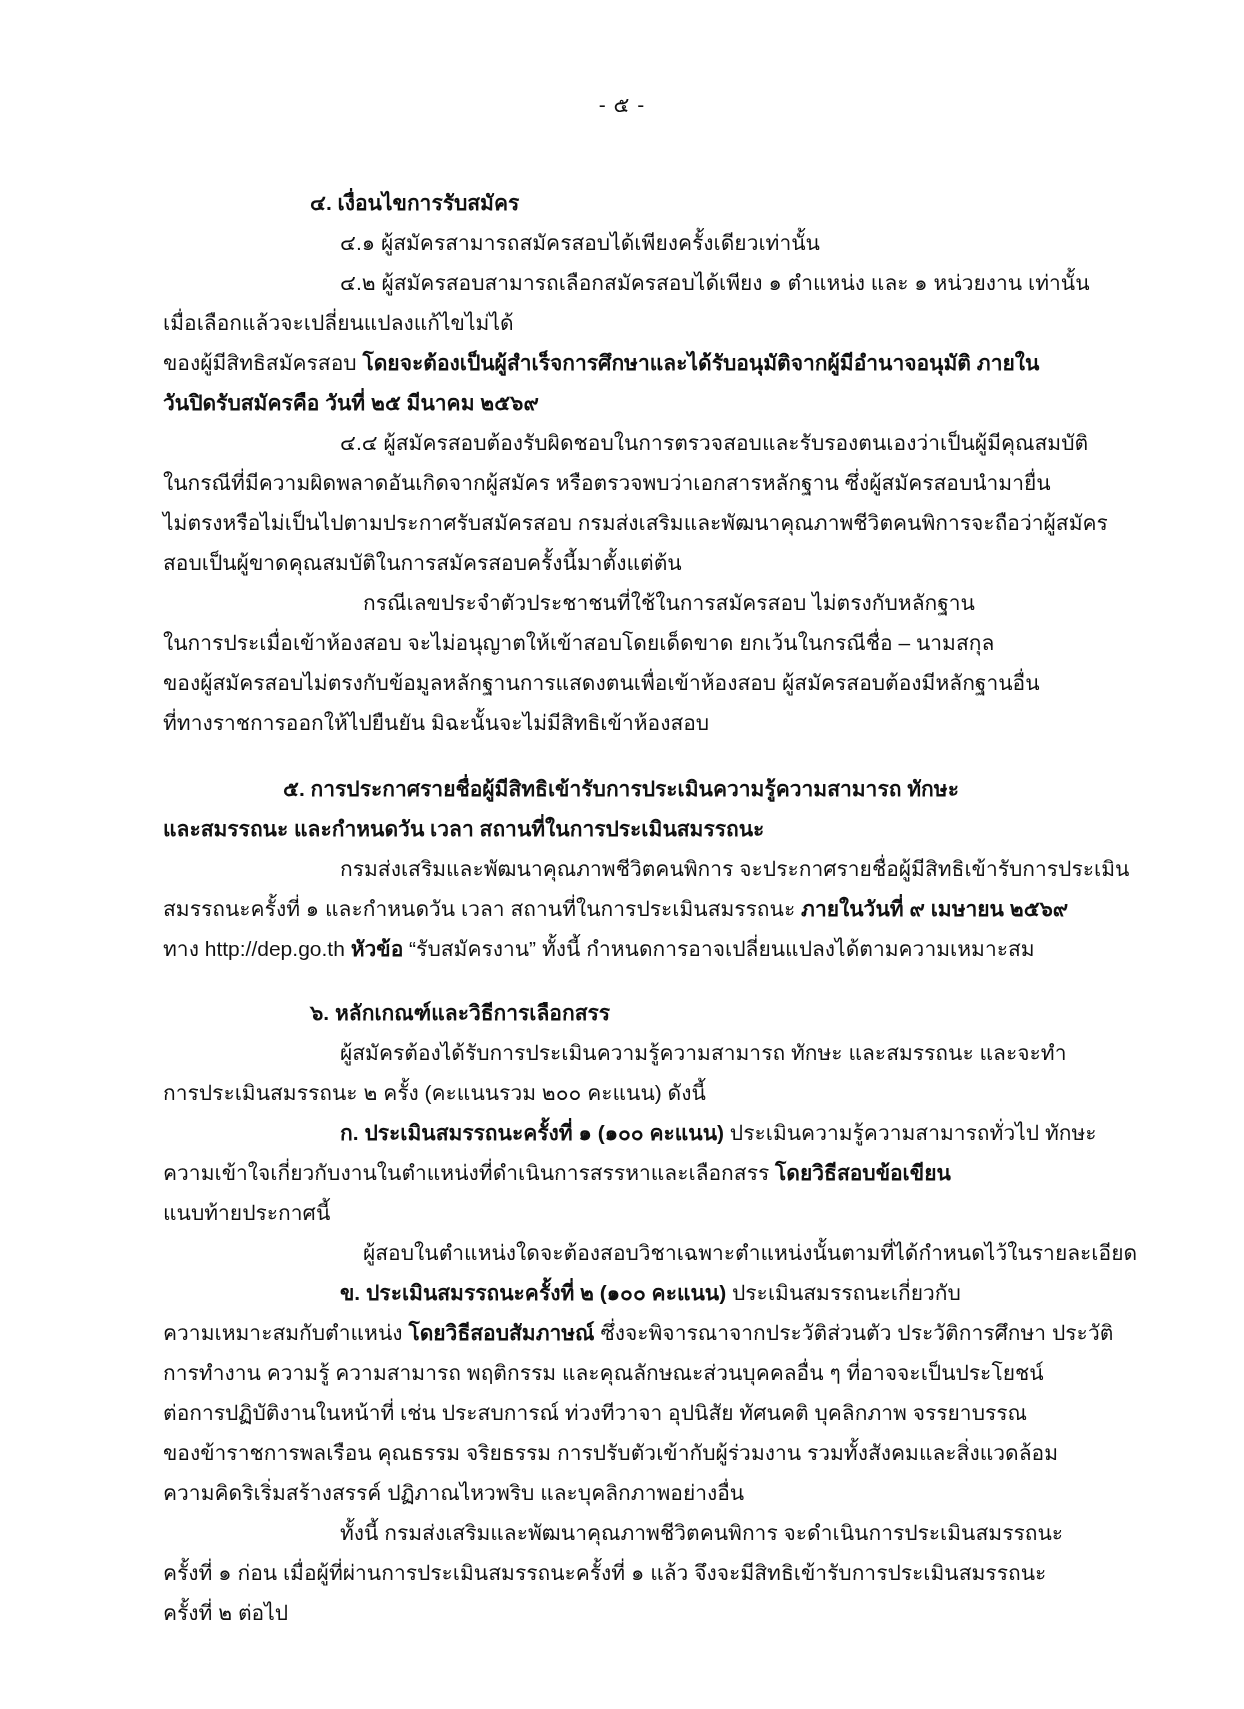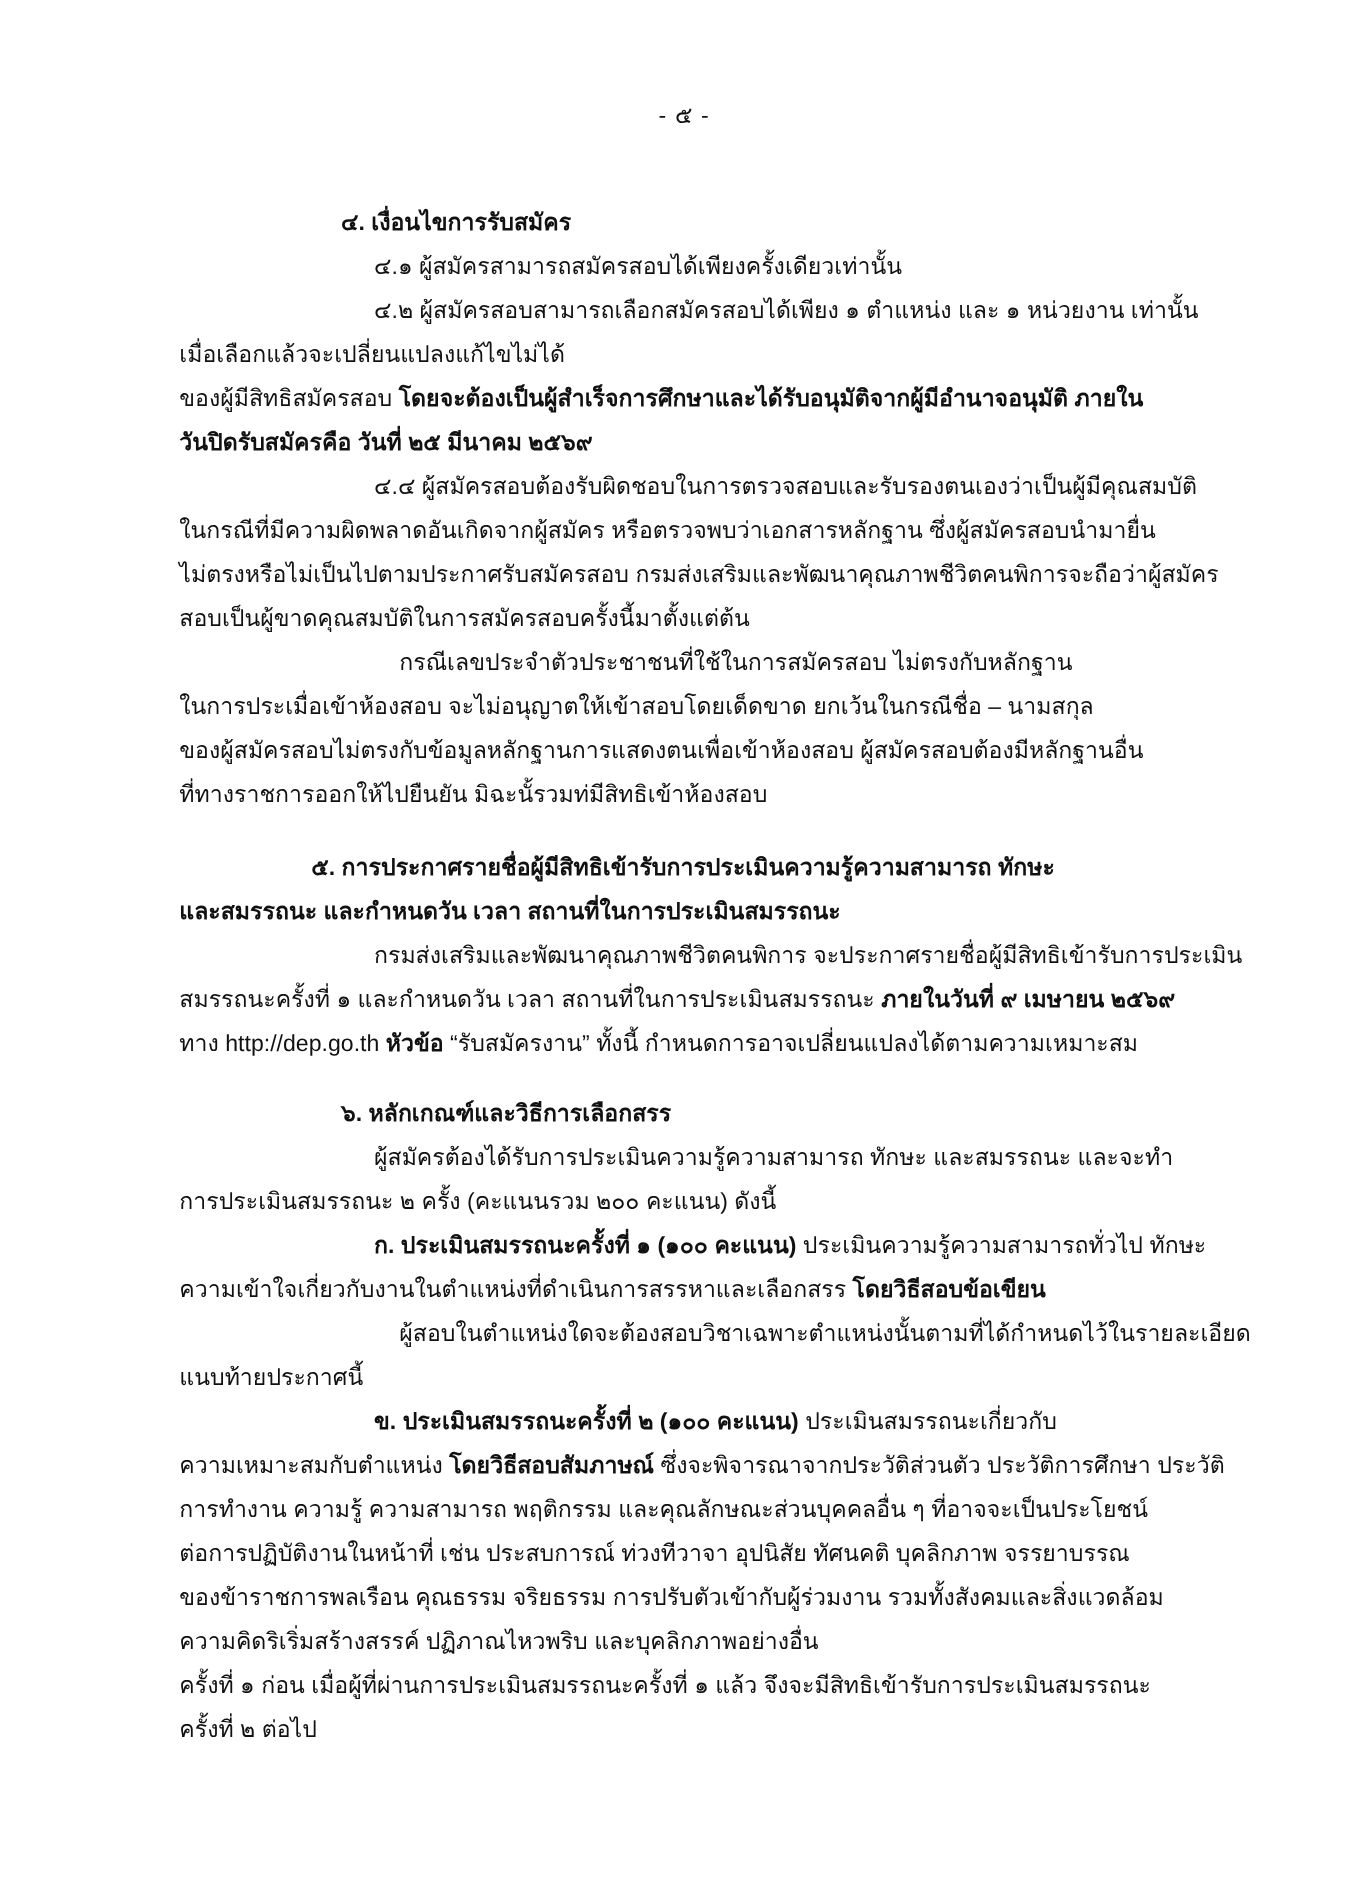--- a/index.html
+++ b/index.html
@@ -50,36 +50,37 @@
       <div class="doc-line"><span class="">เมื่อเลือกแล้วจะเปลี่ยนแปลงแก้ไขไม่ได้</span></div>
       <div class="doc-line"><span class="">ของผู้มีสิทธิสมัครสอบ </span><span class="run-b ">โดยจะต้องเป็นผู้สำเร็จการศึกษาและได้รับอนุมัติจากผู้มีอำนาจอนุมัติ ภายใน</span></div>
       <div class="doc-line"><span class="run-b ">วันปิดรับสมัครคือ </span><span class="run-b run-u">วันที่ ๒๕ มีนาคม ๒๕๖๙</span></div>
       <div class="doc-line" style="padding-left: 177px;"><span class="">๔.๔ ผู้สมัครสอบต้องรับผิดชอบในการตรวจสอบและรับรองตนเองว่าเป็นผู้มีคุณสมบัติ</span></div>
       <div class="doc-line"><span class="">ในกรณีที่มีความผิดพลาดอันเกิดจากผู้สมัคร หรือตรวจพบว่าเอกสารหลักฐาน ซึ่งผู้สมัครสอบนำมายื่น</span></div>
       <div class="doc-line"><span class="">ไม่ตรงหรือไม่เป็นไปตามประกาศรับสมัครสอบ กรมส่งเสริมและพัฒนาคุณภาพชีวิตคนพิการจะถือว่าผู้สมัคร</span></div>
       <div class="doc-line"><span class="">สอบเป็นผู้ขาดคุณสมบัติในการสมัครสอบครั้งนี้มาตั้งแต่ต้น</span></div>
       <div class="doc-line" style="padding-left: 200px;"><span class="">กรณีเลขประจำตัวประชาชนที่ใช้ในการสมัครสอบ ไม่ตรงกับหลักฐาน</span></div>
       <div class="doc-line"><span class="">ในการประเมื่อเข้าห้องสอบ จะไม่อนุญาตให้เข้าสอบโดยเด็ดขาด ยกเว้นในกรณีชื่อ – นามสกุล</span></div>
       <div class="doc-line"><span class="">ของผู้สมัครสอบไม่ตรงกับข้อมูลหลักฐานการแสดงตนเพื่อเข้าห้องสอบ ผู้สมัครสอบต้องมีหลักฐานอื่น</span></div>
-      <div class="doc-line"><span class="">ที่ทางราชการออกให้ไปยืนยัน มิฉะนั้รวมท่มีสิทธิเข้าห้องสอบ</span></div>
+      <div class="doc-line"><span class="">ที่ทางราชการออกให้ไปยืนยัน มิฉะนั้นจะไม่มีสิทธิเข้าห้องสอบ</span></div>
       <div class="doc-line" style="padding-left: 120px; margin-top: 26px;"><span class="run-b ">๕. </span><span class="run-b run-u">การประกาศรายชื่อผู้มีสิทธิเข้ารับการประเมินความรู้ความสามารถ ทักษะ</span></div>
       <div class="doc-line"><span class="run-b run-u">และสมรรถนะ และกำหนดวัน เวลา สถานที่ในการประเมินสมรรถนะ</span></div>
       <div class="doc-line" style="padding-left: 177px;"><span class="">กรมส่งเสริมและพัฒนาคุณภาพชีวิตคนพิการ จะประกาศรายชื่อผู้มีสิทธิเข้ารับการประเมิน</span></div>
       <div class="doc-line"><span class="">สมรรถนะครั้งที่ ๑ และกำหนดวัน เวลา สถานที่ในการประเมินสมรรถนะ </span><span class="run-b ">ภายในวันที่ ๙ เมษายน ๒๕๖๙</span></div>
       <div class="doc-line"><span class="">ทาง http://dep.go.th </span><span class="run-b ">หัวข้อ</span><span class=""> “รับสมัครงาน” ทั้งนี้ กำหนดการอาจเปลี่ยนแปลงได้ตามความเหมาะสม</span></div>
       <div class="doc-line" style="padding-left: 147px; margin-top: 24px;"><span class="run-b ">๖. </span><span class="run-b run-u">หลักเกณฑ์และวิธีการเลือกสรร</span></div>
       <div class="doc-line" style="padding-left: 177px;"><span class="">ผู้สมัครต้องได้รับการประเมินความรู้ความสามารถ ทักษะ และสมรรถนะ และจะทำ</span></div>
       <div class="doc-line"><span class="">การประเมินสมรรถนะ ๒ ครั้ง (คะแนนรวม ๒๐๐ คะแนน) ดังนี้</span></div>
       <div class="doc-line" style="padding-left: 177px;"><span class="run-b ">ก. ประเมินสมรรถนะครั้งที่ ๑ (๑๐๐ คะแนน)</span><span class=""> ประเมินความรู้ความสามารถทั่วไป ทักษะ</span></div>
       <div class="doc-line"><span class="">ความเข้าใจเกี่ยวกับงานในตำแหน่งที่ดำเนินการสรรหาและเลือกสรร </span><span class="run-b ">โดยวิธีสอบข้อเขียน</span></div>
+      <div class="doc-line"><span class="">แนบท้ายประกาศนี้</span></div>
       <div class="doc-line" style="padding-left: 200px;"><span class="">ผู้สอบในตำแหน่งใดจะต้องสอบวิชาเฉพาะตำแหน่งนั้นตามที่ได้กำหนดไว้ในรายละเอียด</span></div>
-      <div class="doc-line"><span class="">แนบท้ายประกาศนี้</span></div>
       <div class="doc-line" style="padding-left: 177px;"><span class="run-b ">ข. ประเมินสมรรถนะครั้งที่ ๒ (๑๐๐ คะแนน)</span><span class=""> ประเมินสมรรถนะเกี่ยวกับ</span></div>
       <div class="doc-line"><span class="">ความเหมาะสมกับตำแหน่ง </span><span class="run-b ">โดยวิธีสอบสัมภาษณ์</span><span class=""> ซึ่งจะพิจารณาจากประวัติส่วนตัว ประวัติการศึกษา ประวัติ</span></div>
       <div class="doc-line"><span class="">การทำงาน ความรู้ ความสามารถ พฤติกรรม และคุณลักษณะส่วนบุคคลอื่น ๆ ที่อาจจะเป็นประโยชน์</span></div>
       <div class="doc-line"><span class="">ต่อการปฏิบัติงานในหน้าที่ เช่น ประสบการณ์ ท่วงทีวาจา อุปนิสัย ทัศนคติ บุคลิกภาพ จรรยาบรรณ</span></div>
       <div class="doc-line"><span class="">ของข้าราชการพลเรือน คุณธรรม จริยธรรม การปรับตัวเข้ากับผู้ร่วมงาน รวมทั้งสังคมและสิ่งแวดล้อม</span></div>
       <div class="doc-line"><span class="">ความคิดริเริ่มสร้างสรรค์ ปฏิภาณไหวพริบ และบุคลิกภาพอย่างอื่น</span></div>
+      <div class="doc-line" style="padding-left: 177px;"><span class="">ทั้งนี้ กรมส่งเสริมและพัฒนาคุณภาพชีวิตคนพิการ จะดำเนินการประเมินสมรรถนะ</span></div>
       <div class="doc-line"><span class="">ครั้งที่ ๑ ก่อน เมื่อผู้ที่ผ่านการประเมินสมรรถนะครั้งที่ ๑ แล้ว จึงจะมีสิทธิเข้ารับการประเมินสมรรถนะ</span></div>
       <div class="doc-line"><span class="">ครั้งที่ ๒ ต่อไป</span></div>
     </div>
 
 </div>
 
 </body></html>

